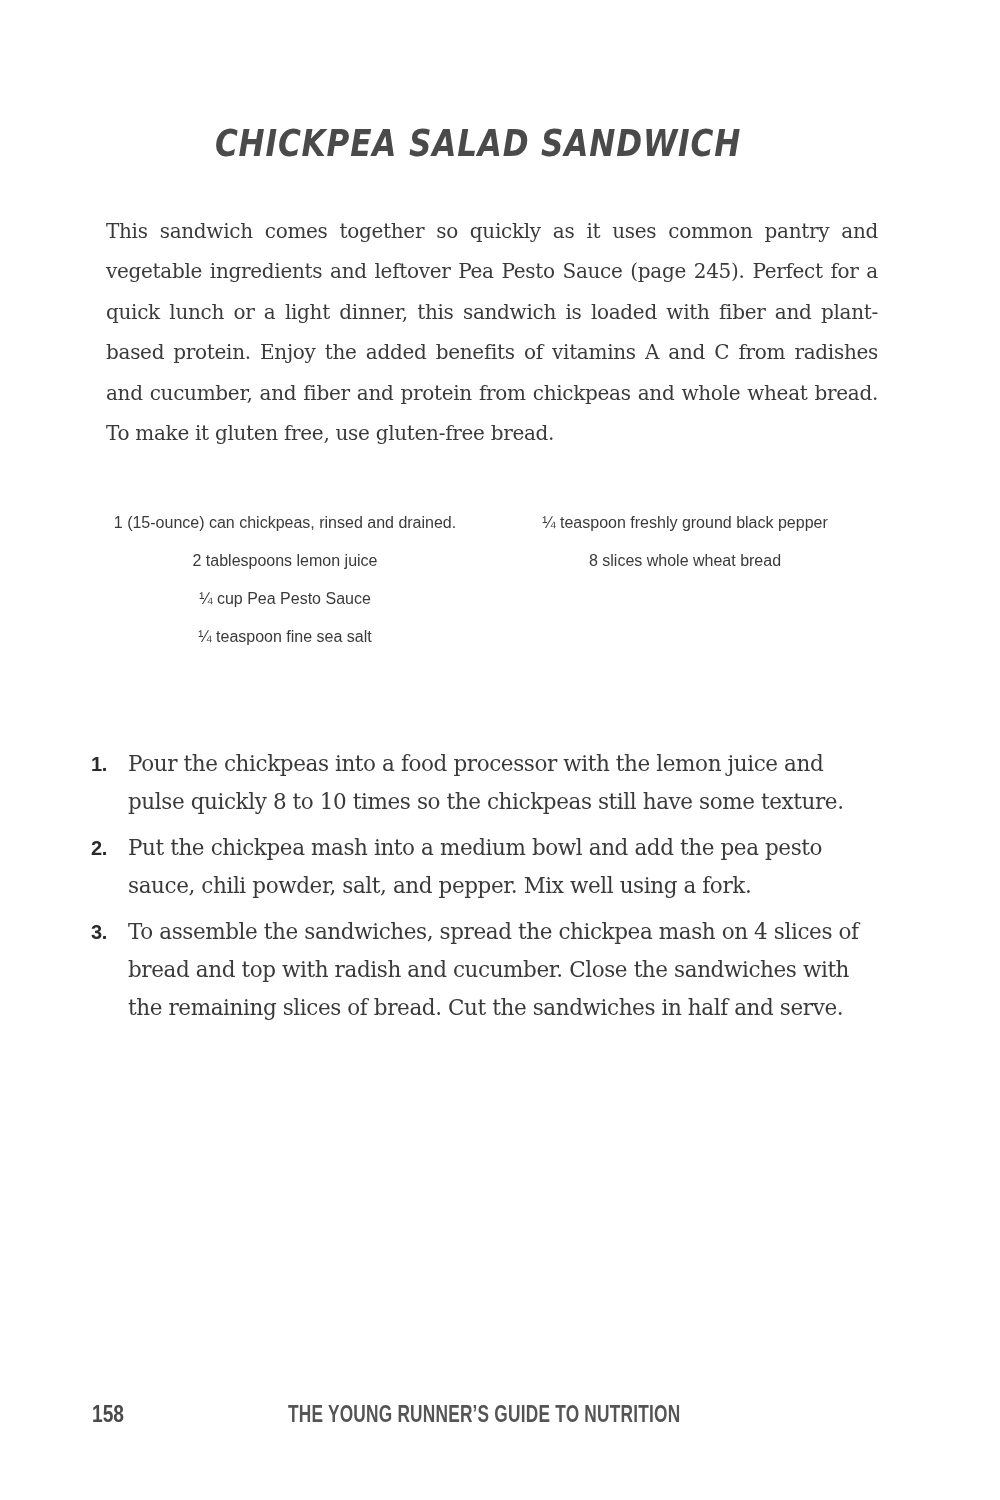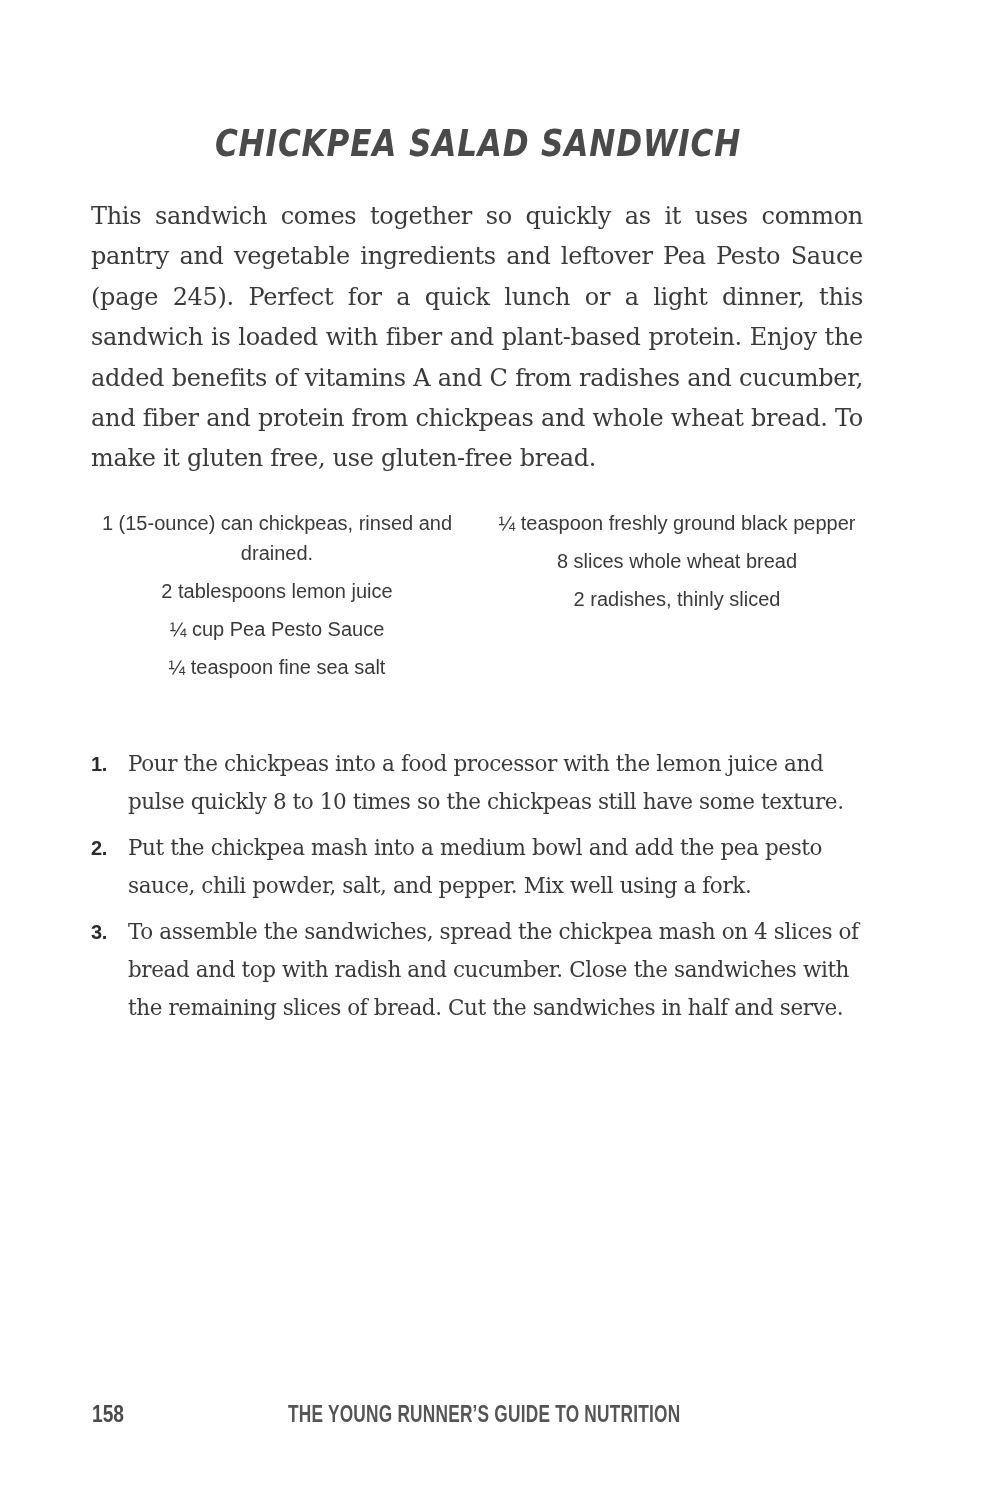--- a/index.html
+++ b/index.html
@@ -27,38 +27,38 @@
       color: #4a4a4a;
       transform: scaleX(0.82);
       transform-origin: 478px 0;
       font-style: italic;
     }
     .intro {
       position: absolute;
       top: 196px;
       left: 91px;
       width: 772px;
-      margin: 0;
+      margin: 15px;
       font-family: "DejaVu Serif", serif;
-      font-size: 24px;
+      font-size: 20px;
       line-height: 40.4px;
       text-align: justify;
       color: #3a3a3a;
       font-weight: 300;
       letter-spacing: -0.3px;
     }
     .ingredients {
       position: absolute;
       top: 508px;
-      left: 92px;
+      left: 100px;
       width: 770px;
       display: flex;
       justify-content: space-between;
       font-family: "Liberation Sans", sans-serif;
-      font-size: 20px;
+      font-size: 16px;
       color: #3a3a3a;
     }
     .ing-col {
       width: 370px;
       list-style: none;
       margin: 0;
       padding: 0;
       text-align: center;
     }
     .ing-col li {
@@ -129,21 +129,20 @@
 <div class="ingredients">
   <ul class="ing-col">
     <li>1 (15-ounce) can chickpeas, rinsed and drained.</li>
     <li>2 tablespoons lemon juice</li>
     <li>¼ cup Pea Pesto Sauce</li>
     <li>¼ teaspoon fine sea salt</li>
   </ul>
   <ul class="ing-col">
     <li>¼ teaspoon freshly ground black pepper</li>
     <li>8 slices whole wheat bread</li>
-    <li>2 radishes, thinly sliced</li>
   </ul>
 </div>
 
 <ol class="steps">
   <li class="step">
     <span class="step-num">1.</span>
     <span class="step-text">Pour the chickpeas into a food processor with the lemon juice and pulse quickly 8 to 10 times so the chickpeas still have some texture.</span>
   </li>
   <li class="step">
     <span class="step-num">2.</span>

